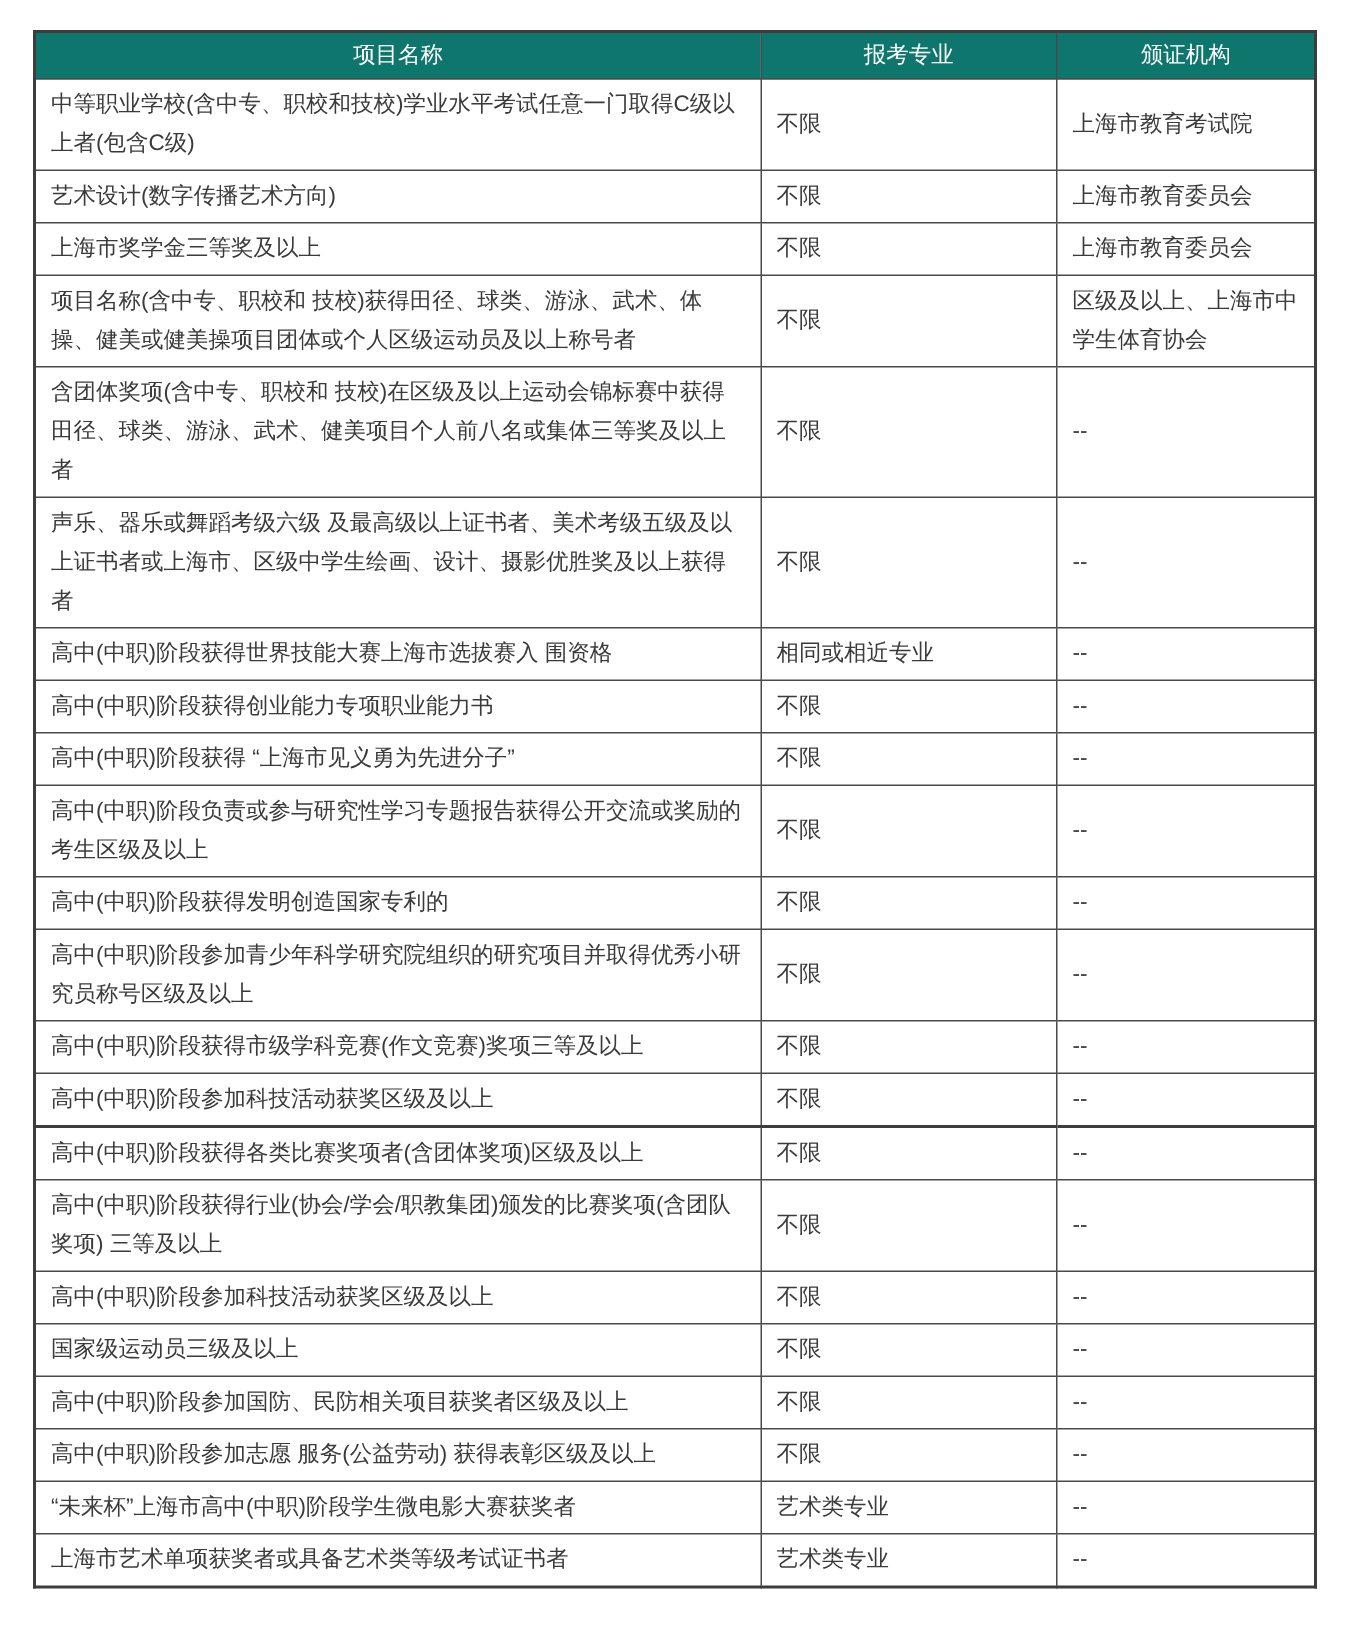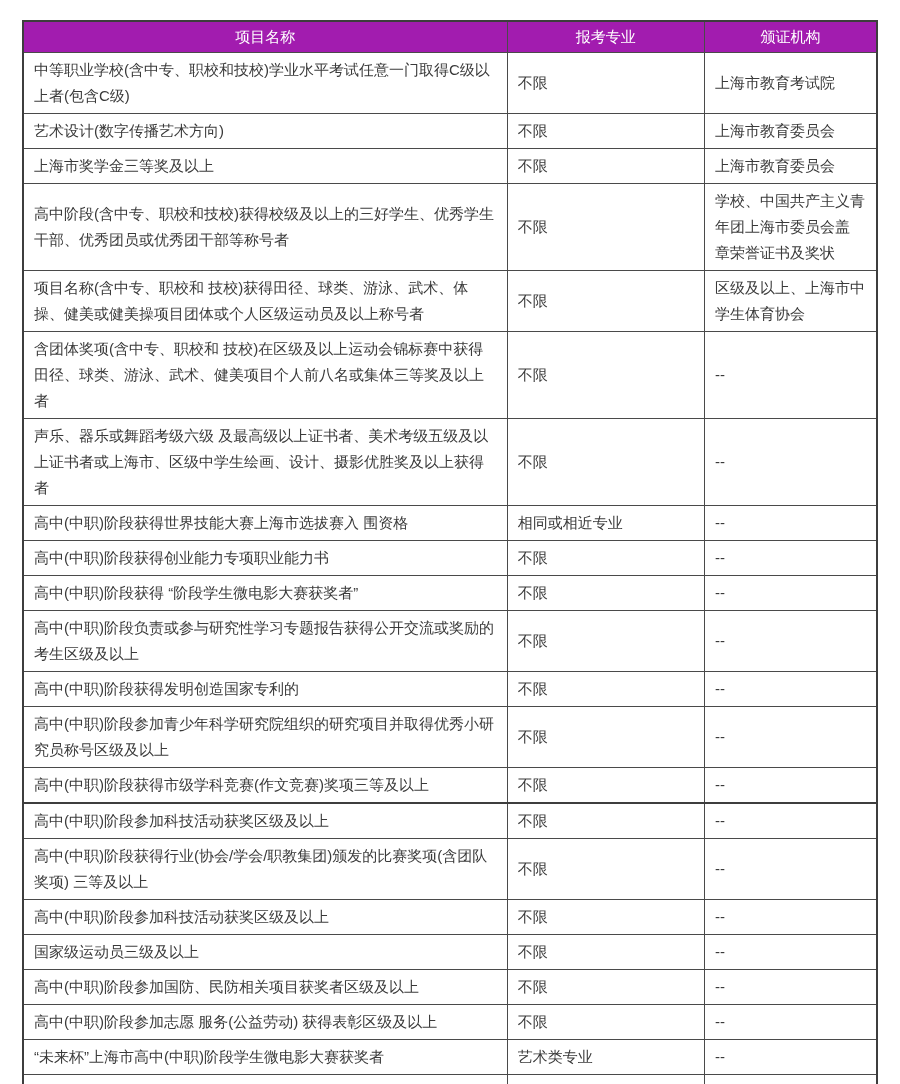--- a/index.html
+++ b/index.html
@@ -21,21 +21,21 @@
     table-layout: fixed;
     border: 2px solid #3d3d3d;
   }
   table.cert-table th,
   table.cert-table td {
     border: 1px solid #4a4a4a;
     box-sizing: border-box;
     word-break: break-all;
   }
   thead th {
-    background: #a21caf;
+    background: #0f766e;
     color: #ffffff;
     font-size: 15px;
     font-weight: 500;
     text-align: center;
     padding: 5px 8px;
     line-height: 20px;
   }
   tbody td {
     font-size: 15px;
     color: #3a3a3a;
@@ -80,25 +80,20 @@
           <td>艺术设计(数字传播艺术方向)</td>
           <td>不限</td>
           <td>上海市教育委员会</td>
         </tr>
         <tr>
           <td>上海市奖学金三等奖及以上</td>
           <td>不限</td>
           <td>上海市教育委员会</td>
         </tr>
         <tr>
-          <td>高中阶段(含中专、职校和技校)获得校级及以上的三好学生、优秀学生干部、优秀团员或优秀团干部等称号者</td>
-          <td>不限</td>
-          <td>学校、中国共产主义青年团上海市委员会盖 章荣誉证书及奖状</td>
-        </tr>
-        <tr>
           <td>项目名称(含中专、职校和 技校)获得田径、球类、游泳、武术、体操、健美或健美操项目团体或个人区级运动员及以上称号者</td>
           <td>不限</td>
           <td>区级及以上、上海市中学生体育协会</td>
         </tr>
         <tr>
           <td>含团体奖项(含中专、职校和 技校)在区级及以上运动会锦标赛中获得田径、球类、游泳、武术、健美项目个人前八名或集体三等奖及以上者</td>
           <td>不限</td>
           <td>--</td>
         </tr>
         <tr>
@@ -110,21 +105,21 @@
           <td>高中(中职)阶段获得世界技能大赛上海市选拔赛入 围资格</td>
           <td>相同或相近专业</td>
           <td>--</td>
         </tr>
         <tr>
           <td>高中(中职)阶段获得创业能力专项职业能力书</td>
           <td>不限</td>
           <td>--</td>
         </tr>
         <tr>
-          <td>高中(中职)阶段获得 “阶段学生微电影大赛获奖者”</td>
+          <td>高中(中职)阶段获得 “上海市见义勇为先进分子”</td>
           <td>不限</td>
           <td>--</td>
         </tr>
         <tr>
           <td>高中(中职)阶段负责或参与研究性学习专题报告获得公开交流或奖励的考生区级及以上</td>
           <td>不限</td>
           <td>--</td>
         </tr>
         <tr>
           <td>高中(中职)阶段获得发明创造国家专利的</td>
@@ -136,20 +131,25 @@
           <td>不限</td>
           <td>--</td>
         </tr>
         <tr>
           <td>高中(中职)阶段获得市级学科竞赛(作文竞赛)奖项三等及以上</td>
           <td>不限</td>
           <td>--</td>
         </tr>
         <tr>
           <td>高中(中职)阶段参加科技活动获奖区级及以上</td>
+          <td>不限</td>
+          <td>--</td>
+        </tr>
+        <tr>
+          <td>高中(中职)阶段获得各类比赛奖项者(含团体奖项)区级及以上</td>
           <td>不限</td>
           <td>--</td>
         </tr>
         <tr>
           <td>高中(中职)阶段获得行业(协会/学会/职教集团)颁发的比赛奖项(含团队奖项) 三等及以上</td>
           <td>不限</td>
           <td>--</td>
         </tr>
         <tr>
           <td>高中(中职)阶段参加科技活动获奖区级及以上</td>

